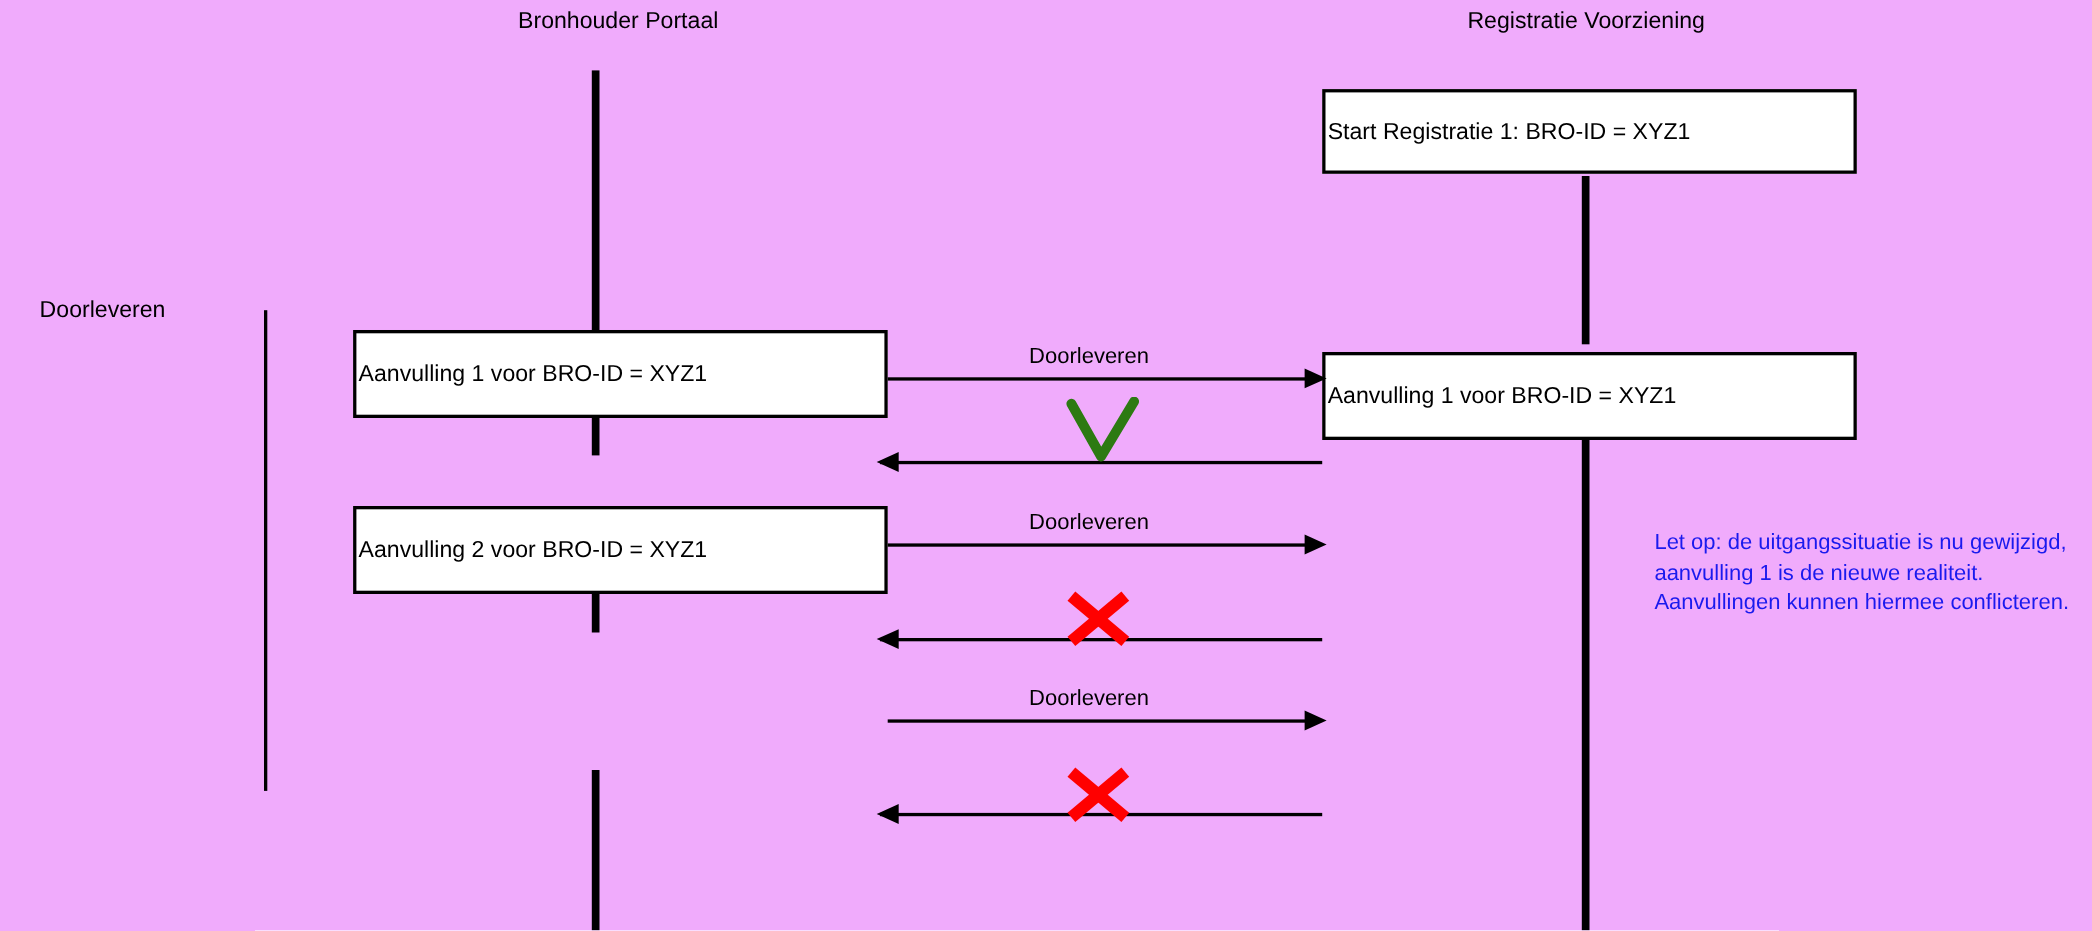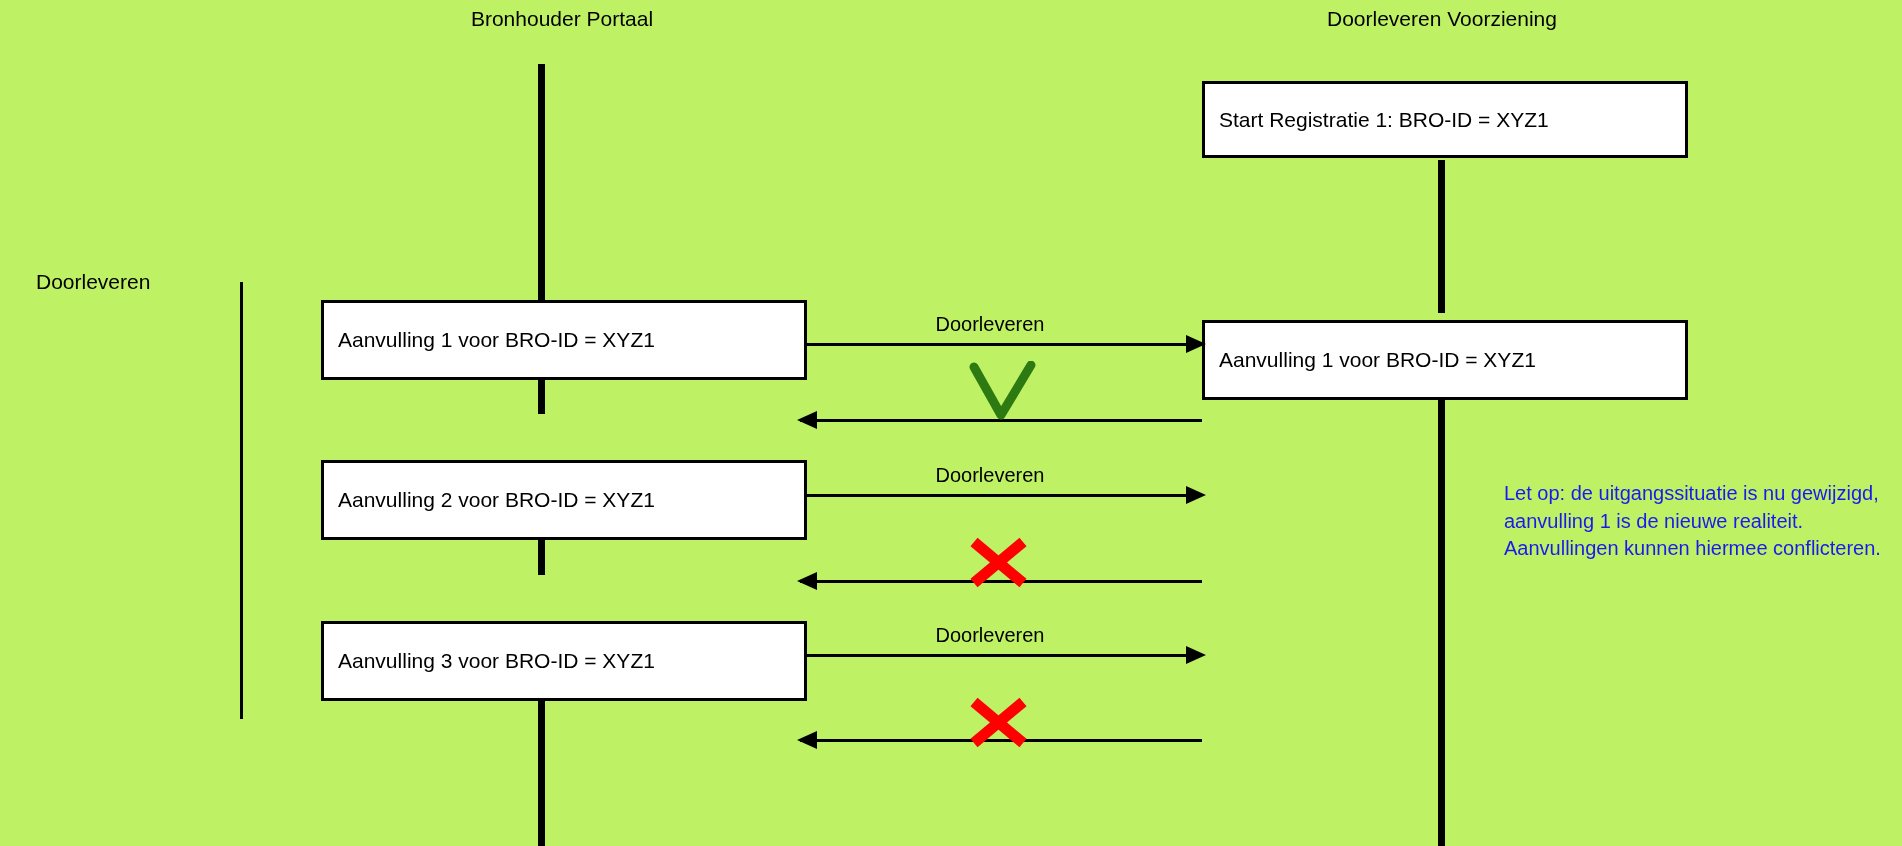--- a/index.html
+++ b/index.html
@@ -4,21 +4,21 @@
 <style>
   html, body {
     margin: 0;
     padding: 0;
     background: #ffffff;
   }
   #canvas {
     position: relative;
     width: 1902px;
     height: 846px;
-    background: #bef264;
+    background: #f0abfc;
     font-family: "Liberation Sans", sans-serif;
     overflow: hidden;
   }
   .lane-title {
     position: absolute;
     font-size: 21px;
     color: #000000;
     white-space: nowrap;
     text-align: center;
     transform: translateX(-50%);
@@ -43,21 +43,21 @@
     position: absolute;
     box-sizing: border-box;
     border: 3px solid #000000;
     background: #ffffff;
     display: flex;
     align-items: center;
   }
   .msg-box span {
     font-size: 21px;
     color: #000000;
-    padding-left: 14px;
+    padding-left: 2px;
     white-space: nowrap;
   }
   .arrow-line {
     position: absolute;
     height: 3px;
     background: #000000;
   }
   .arrow-head-right {
     position: absolute;
     width: 0;
@@ -90,21 +90,21 @@
   .mark {
     position: absolute;
   }
 </style>
 </head>
 <body>
 
 <div id="canvas">
 
   <div class="lane-title" style="left:562px; top:7px;">Bronhouder Portaal</div>
-  <div class="lane-title" style="left:1442px; top:7px;">Doorleveren Voorziening</div>
+  <div class="lane-title" style="left:1442px; top:7px;">Registratie Voorziening</div>
 
   <div class="lifeline" style="left:538px; top:64px; height:237px;"></div>
   <div class="lifeline" style="left:538px; top:379px; height:35px;"></div>
   <div class="lifeline" style="left:538px; top:540px; height:35px;"></div>
   <div class="lifeline" style="left:538px; top:700px; height:146px;"></div>
 
   <div class="lifeline" style="left:1438px; top:160px; height:153px;"></div>
   <div class="lifeline" style="left:1438px; top:400px; height:446px;"></div>
 
   <div class="bracket" style="left:240px; top:282px; height:437px;"></div>
@@ -119,23 +119,20 @@
   </div>
 
   <div class="msg-box" style="left:1202px; top:320px; width:486px; height:80px;">
     <span>Aanvulling 1 voor BRO-ID = XYZ1</span>
   </div>
 
   <div class="msg-box" style="left:321px; top:460px; width:486px; height:80px;align-items:center;">
     <span>Aanvulling 2 voor BRO-ID = XYZ1</span>
   </div>
 
-  <div class="msg-box" style="left:321px; top:621px; width:486px; height:80px;">
-    <span>Aanvulling 3 voor BRO-ID = XYZ1</span>
-  </div>
 
   <div class="arrow-line" style="left:807px; top:343px; width:388px;"></div>
   <div class="arrow-head-right" style="left:1186px; top:335px;"></div>
   <div class="arrow-label" style="left:990px; top:313px;">Doorleveren</div>
 
   <div class="arrow-line" style="left:800px; top:419px; width:402px;"></div>
   <div class="arrow-head-left" style="left:797px; top:411px;"></div>
   <svg class="mark" style="left:967px; top:361px;" width="74" height="62" viewBox="0 0 74 62">
     <polyline points="7,6 34,54 64,4" fill="none" stroke="#2d7a12" stroke-width="9" stroke-linecap="round" stroke-linejoin="round"></polyline>
   </svg>

